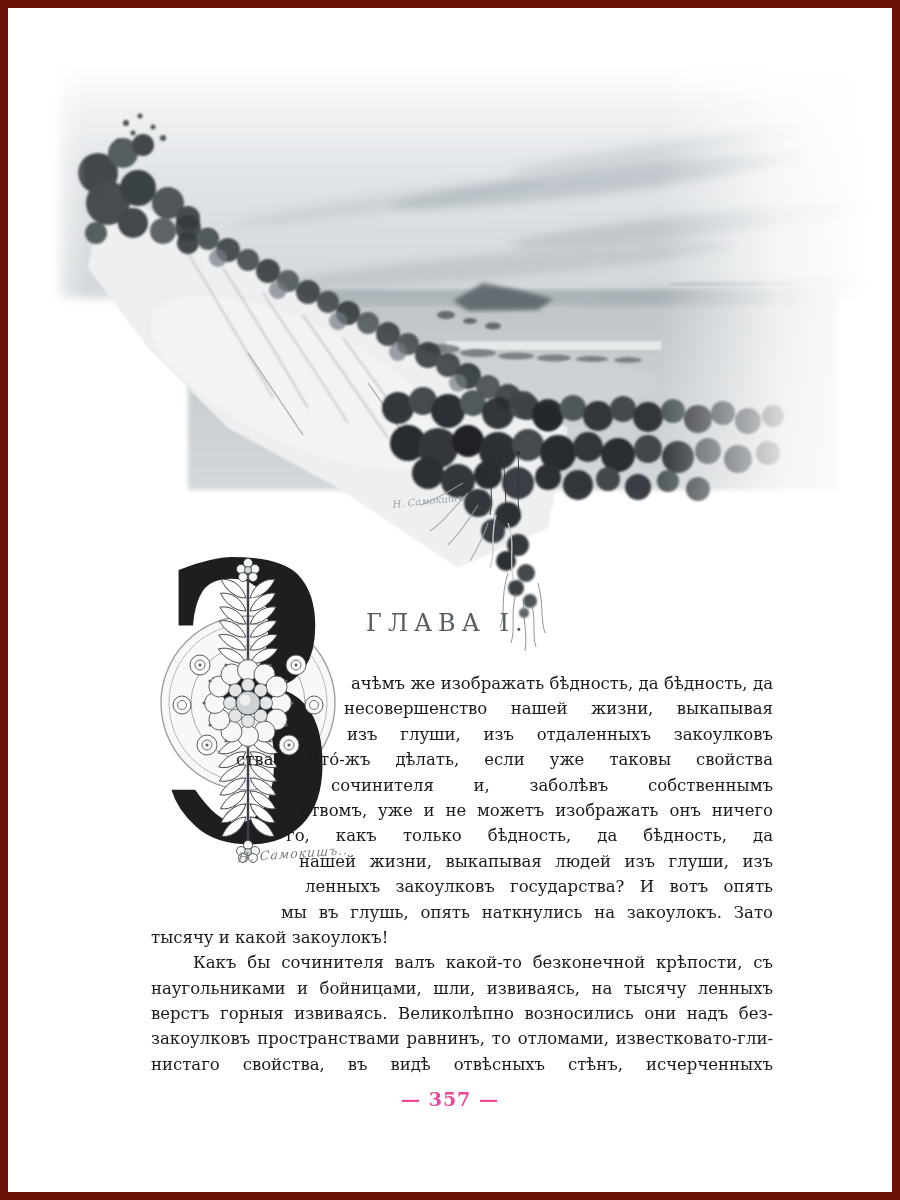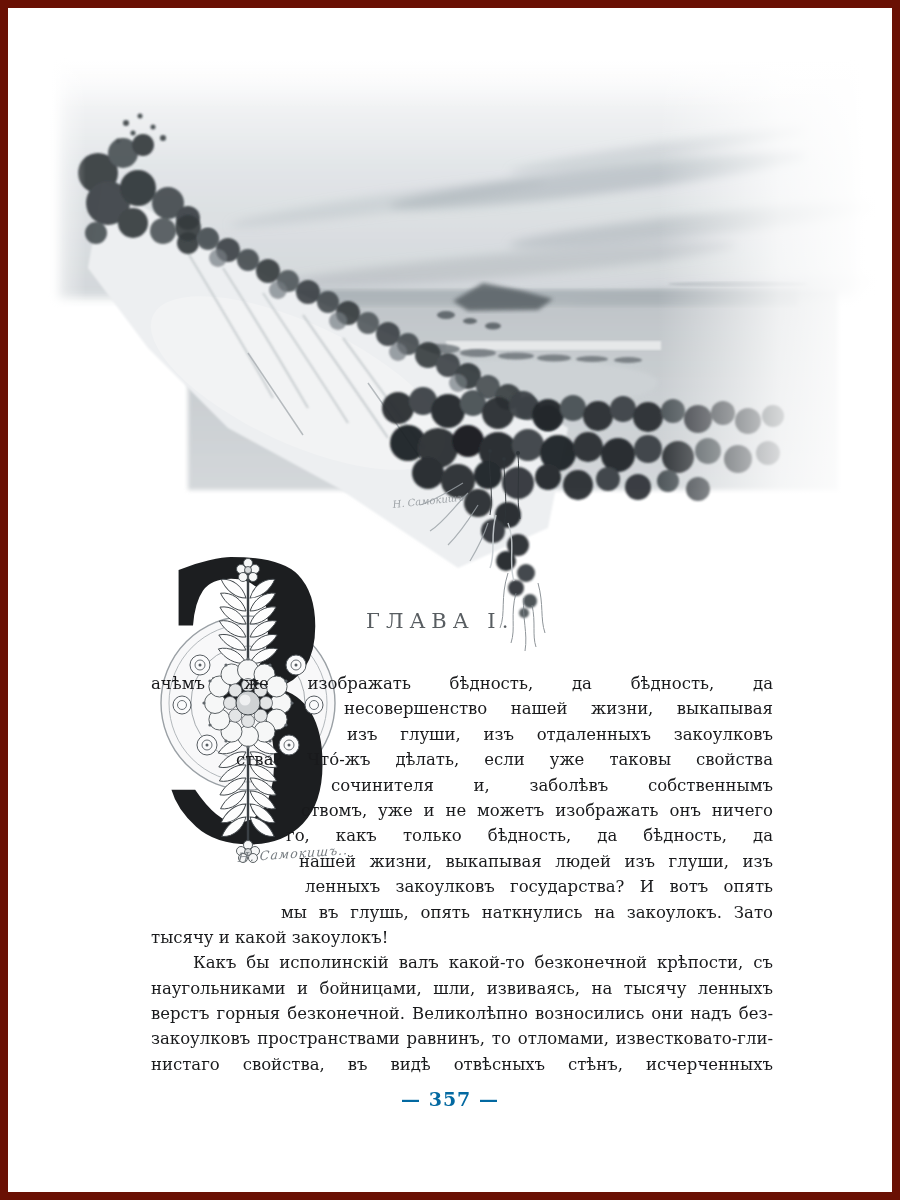--- a/index.html
+++ b/index.html
@@ -5,37 +5,37 @@
   html,body { margin:0; padding:0; background:#888; }
   .page {
     position:relative; width:900px; height:1200px; margin:0 auto;
     background:#ffffff; box-sizing:border-box;
     border:8px solid #6a1004; overflow:hidden;
     font-family:"DejaVu Serif", serif; color:#1a1b1d;
   }
   .illustration { position:absolute; left:30px; top:45px; width:840px; height:600px; }
   .chapter-heading {
     position:absolute; left:358px; top:601px; width:220px;
-    font-size:21px; letter-spacing:6px; color:#585d61; font-weight:normal;
+    font-size:24px; letter-spacing:6px; color:#585d61; font-weight:normal;
   }
   .dropcap-svg { position:absolute; left:147px; top:545px; width:190px; height:310px; }
   .dropcap-signature {
     position:absolute; left:230px; top:838px; font-size:12.5px; font-style:italic;
     color:#767c80; transform:rotate(-4deg) skewX(-8deg); letter-spacing:1px;
   }
   .textblock { position:absolute; left:143px; top:663px; width:622px; }
   .tline {
     height:25.4px; line-height:25.4px; font-size:16.5px; color:#191a1c;
     overflow:hidden;
   }
   .j { text-align:justify; text-align-last:justify; -moz-text-align-last:justify; }
   .indent1 { padding-left:42px; }
   .page-number {
     position:absolute; left:0; top:1080px; width:100%; text-align:center;
-    font-size:19px; font-weight:bold; color:#0369a1; letter-spacing:1px;
+    font-size:19px; font-weight:bold; color:#ec4899; letter-spacing:1px;
   }
 </style>
 </head>
 <body>
 
 <div class="page">
 
   <svg class="illustration" viewBox="0 0 840 600" xmlns="http://www.w3.org/2000/svg">
     <defs>
       <linearGradient id="skyG" x1="0" y1="0" x2="0" y2="1">
@@ -382,33 +382,33 @@
         <circle cx="93" cy="106" r="1.6"></circle>
           <circle cx="115" cy="112" r="1.6"></circle>
           <circle cx="131" cy="128" r="1.6"></circle>
       </g>
     </g>
   </svg>
 
   <div class="dropcap-signature">Н. Самокишъ..</div>
 
   <div class="textblock">
-    <div class="tline j" style="">ачѣмъ же изображать бѣдность, да бѣдность, да</div>
+    <div class="tline j" style="margin-left:200px">ачѣмъ же изображать бѣдность, да бѣдность, да</div>
     <div class="tline j" style="margin-left:193px">несовершенство нашей жизни, выкапывая людей</div>
     <div class="tline j" style="margin-left:196px">изъ глуши, изъ отдаленныхъ закоулковъ государ-</div>
     <div class="tline j" style="margin-left:85px">ства? Что́-жъ дѣлать, если уже таковы свойства</div>
     <div class="tline j" style="margin-left:180px">сочинителя и, заболѣвъ собственнымъ несовершен-</div>
     <div class="tline j" style="margin-left:150px">ствомъ, уже и не можетъ изображать онъ ничего друго-</div>
     <div class="tline j" style="margin-left:135px">го, какъ только бѣдность, да бѣдность, да несовершенство</div>
     <div class="tline j" style="margin-left:148px">нашей жизни, выкапывая людей изъ глуши, изъ отда-</div>
     <div class="tline j" style="margin-left:154px">ленныхъ закоулковъ государства? И вотъ опять попали</div>
     <div class="tline j" style="margin-left:130px">мы въ глушь, опять наткнулись на закоулокъ. Зато какая</div>
     <div class="tline">тысячу и какой закоулокъ!</div>
-    <div class="tline j indent1">Какъ бы исполинскій валъ какой-то безконечной крѣпости, съ</div>
+    <div class="tline j indent1">Какъ бы сочинителя валъ какой-то безконечной крѣпости, съ</div>
     <div class="tline j">наугольниками и бойницами, шли, извиваясь, на тысячу ленныхъ</div>
-    <div class="tline j">верстъ горныя безконечной. Великолѣпно возносились они надъ без-</div>
+    <div class="tline j">верстъ горныя извиваясь. Великолѣпно возносились они надъ без-</div>
     <div class="tline j">закоулковъ пространствами равнинъ, то отломами, известковато-гли-</div>
     <div class="tline j">нистаго свойства, въ видѣ отвѣсныхъ стѣнъ, исчерченныхъ проточинами</div>
   </div>
 
   <div class="page-number">— 357 —</div>
 
 </div>
 
 </body></html>

